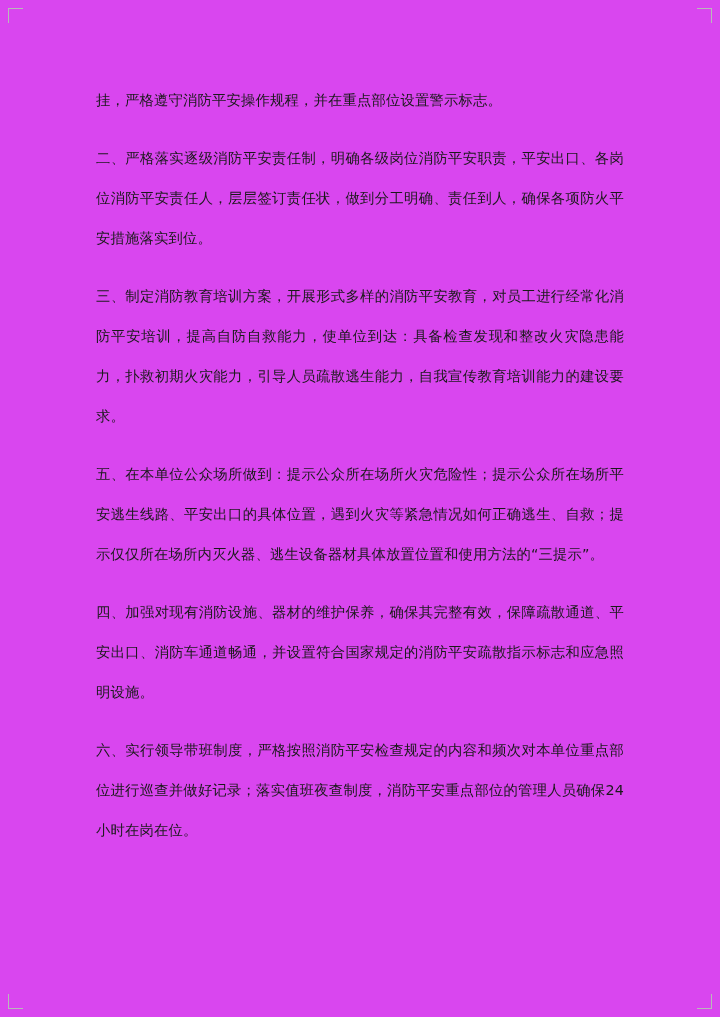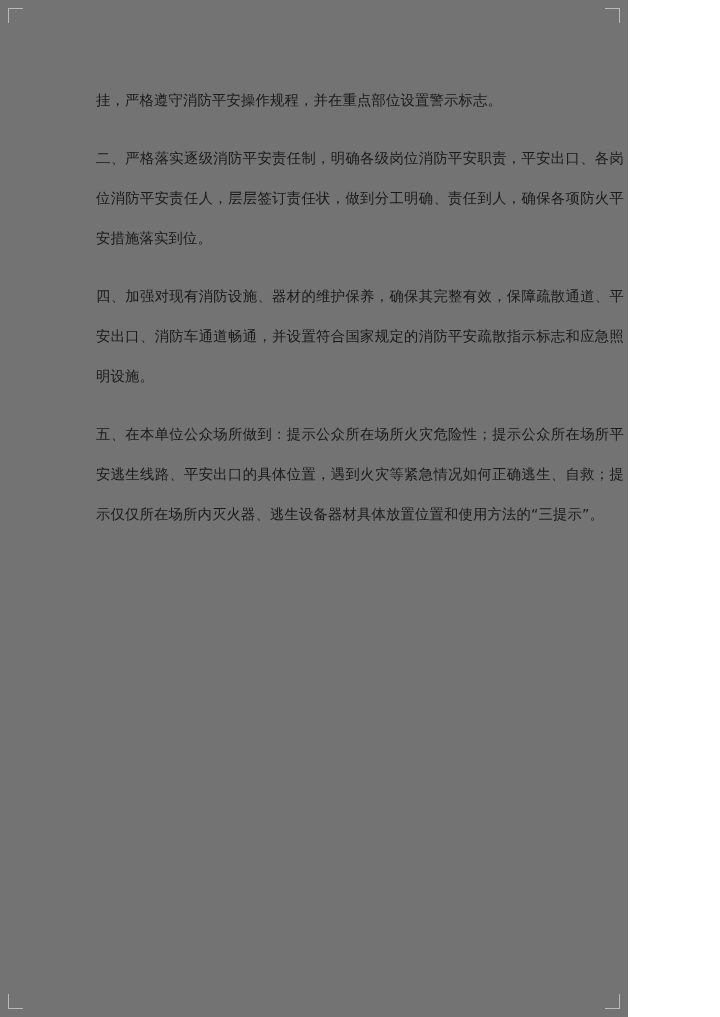--- a/index.html
+++ b/index.html
@@ -8,23 +8,23 @@
     background: #ffffff;
   }
   body {
     width: 720px;
     height: 1017px;
     overflow: hidden;
     font-family: "DejaVu Sans", "Liberation Sans", sans-serif;
   }
   .page {
     position: relative;
-    width: 628px;
+    width: 720px;
     height: 1017px;
-    background: #737373;
+    background: #d946ef;
     box-sizing: border-box;
     text-decoration: underline;
   }
   .doc-body {
     position: absolute;
     left: 96px;
     top: 80px;
     width: 528px;
   }
   .para {
@@ -60,17 +60,19 @@
 <div class="page">
 
   <div class="corner tl"></div>
   <div class="corner tr"></div>
   <div class="corner bl"></div>
   <div class="corner br"></div>
 
   <div class="doc-body">
     <p class="para">挂，严格遵守消防平安操作规程，并在重点部位设置警示标志。</p>
     <p class="para">二、严格落实逐级消防平安责任制，明确各级岗位消防平安职责，平安出口、各岗位消防平安责任人，层层签订责任状，做到分工明确、责任到人，确保各项防火平安措施落实到位。</p>
+    <p class="para">三、制定消防教育培训方案，开展形式多样的消防平安教育，对员工进行经常化消防平安培训，提高自防自救能力，使单位到达：具备检查发现和整改火灾隐患能力，扑救初期火灾能力，引导人员疏散逃生能力，自我宣传教育培训能力的建设要求。</p>
+    <p class="para">五、在本单位公众场所做到：提示公众所在场所火灾危险性；提示公众所在场所平安逃生线路、平安出口的具体位置，遇到火灾等紧急情况如何正确逃生、自救；提示仅仅所在场所内灭火器、逃生设备器材具体放置位置和使用方法的“三提示”。</p>
     <p class="para">四、加强对现有消防设施、器材的维护保养，确保其完整有效，保障疏散通道、平安出口、消防车通道畅通，并设置符合国家规定的消防平安疏散指示标志和应急照明设施。</p>
-    <p class="para">五、在本单位公众场所做到：提示公众所在场所火灾危险性；提示公众所在场所平安逃生线路、平安出口的具体位置，遇到火灾等紧急情况如何正确逃生、自救；提示仅仅所在场所内灭火器、逃生设备器材具体放置位置和使用方法的“三提示”。</p>
+    <p class="para">六、实行领导带班制度，严格按照消防平安检查规定的内容和频次对本单位重点部位进行巡查并做好记录；落实值班夜查制度，消防平安重点部位的管理人员确保24小时在岗在位。</p>
   </div>
 
 </div>
 
 </body></html>

